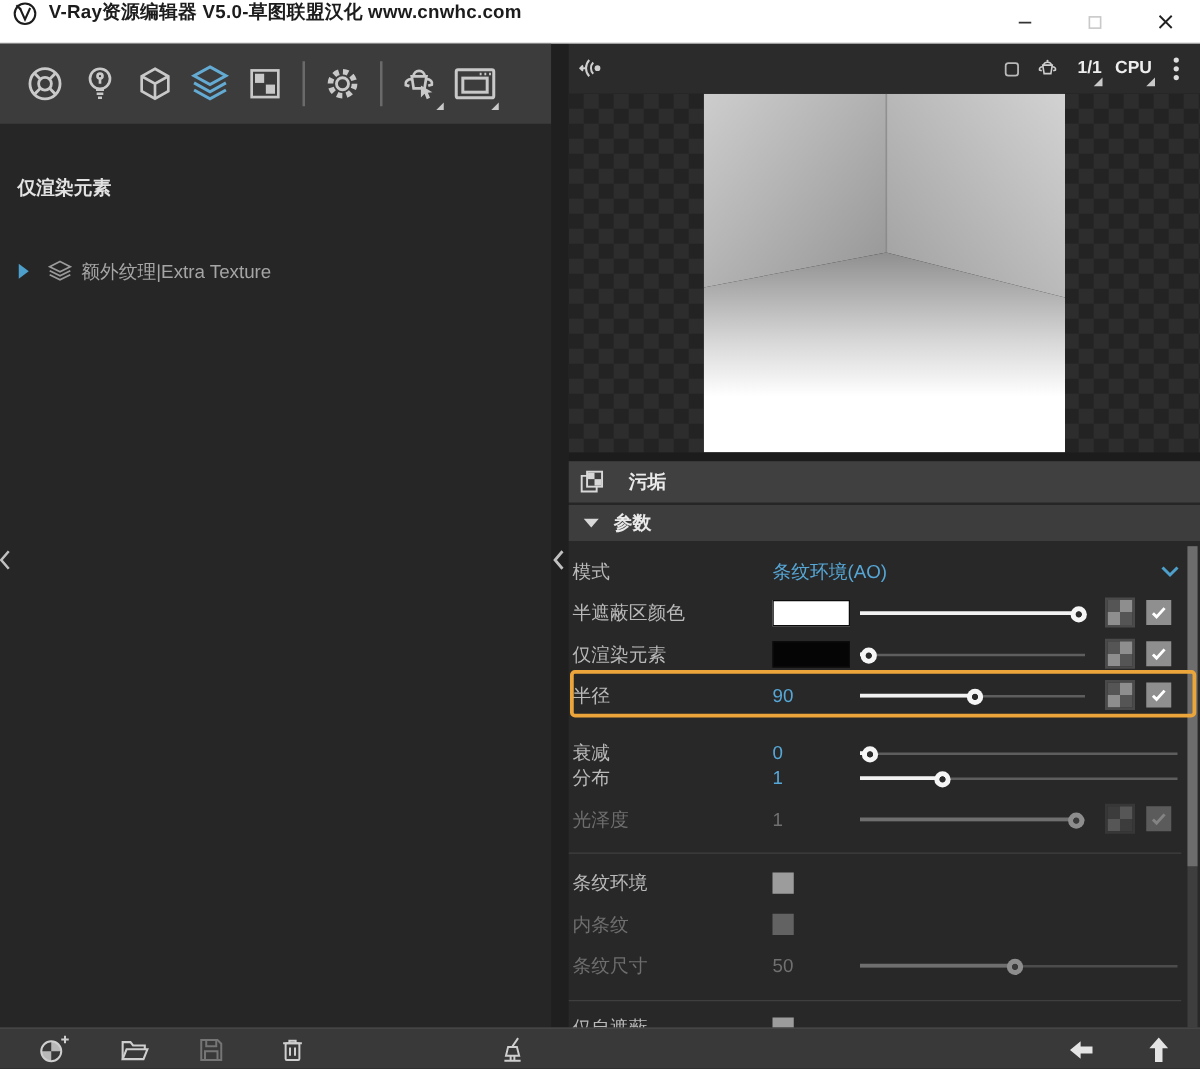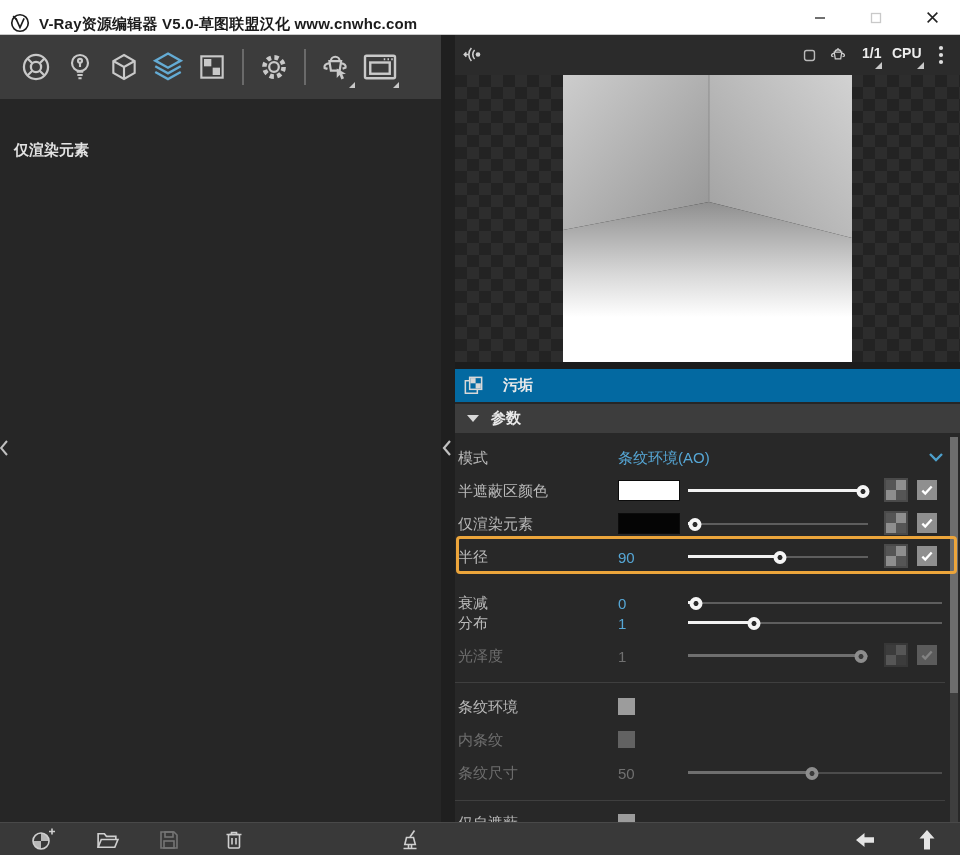--- a/index.html
+++ b/index.html
@@ -2,21 +2,21 @@
 <html><head>
 <meta charset="utf-8">
 <style>
   *{margin:0;padding:0;box-sizing:border-box}
   html,body{width:960px;height:855px}
   body{position:relative;overflow:hidden;background:#262626;font-family:"Liberation Sans",sans-serif;-webkit-font-smoothing:antialiased}
   .abs{position:absolute}
   svg{display:block}
 
   
-  .titlebar{position:absolute;left:0;top:0;width:960px;height:35px;background:#ffffff;border-bottom:1px solid #c9c9c9;display:flex;align-items:flex-end}
+  .titlebar{position:absolute;left:0;top:0;width:960px;height:35px;background:#ffffff;border-bottom:1px solid #c9c9c9;display:flex;align-items:flex-start}
   .vray-logo{margin-left:9px}
   .win-title{margin-left:8px;font-size:15px;font-weight:600;color:#1c1c1c;letter-spacing:.2px}
   .win-controls{position:absolute;right:0;top:0;height:35px;display:flex}
   .win-btn{width:56px;height:35px;display:flex;align-items:center;justify-content:center;cursor:default}
 
   
   .left-panel{position:absolute;left:0;top:35px;width:441px;height:787px;background:#262626}
   .lp-toolbar{position:absolute;left:0;top:0;width:441px;height:64px;background:#3c3c3c;display:flex;align-items:center;padding-left:14px}
   .tb-btn{width:44px;height:50px;display:flex;align-items:center;justify-content:center;position:relative;color:#c9c9c9}
   .tb-btn.active{color:#64abd4}
@@ -35,21 +35,21 @@
   .chev{color:#c0c0c0}
 
   
   .rp-topbar{position:absolute;left:455px;top:35px;width:505px;height:40px;background:#2b2b2b;color:#cfcfcf}
   .frames-label,.engine-label{position:absolute;top:10px;font-size:14px;font-weight:bold;color:#ededed}
   .mini-tri{position:absolute;width:0;height:0;border-left:7px solid transparent;border-bottom:7px solid #c9c9c9}
   .preview-wrap{position:absolute;left:455px;top:75px;width:505px;height:287px;background-color:#232323;
     background-image:conic-gradient(#2d2d2d 25%,#232323 0 50%,#2d2d2d 0 75%,#232323 0);background-size:24px 24px}
   .preview-img{position:absolute;left:108px;top:0}
   .rp-divider1{position:absolute;left:455px;top:362px;width:505px;height:7px;background:#1c1c1c}
-  .section-header{position:absolute;left:455px;top:369px;width:505px;height:33px;background:#0369a1;display:flex;align-items:center}
+  .section-header{position:absolute;left:455px;top:369px;width:505px;height:33px;background:#404040;display:flex;align-items:center}
   .section-title{margin-left:18px;font-size:15px;font-weight:bold;color:#eaeaea}
   .params-bar{position:absolute;left:455px;top:404px;width:603px;height:29px;background:#3d3d3d;display:flex;align-items:center}
   .params-tri{width:0;height:0;border-left:6px solid transparent;border-right:6px solid transparent;border-top:7px solid #d8d8d8;margin-left:12px}
   .params-title{margin-left:12px;font-size:15px;font-weight:bold;color:#eaeaea}
   .params-body{position:absolute;left:455px;top:433px;width:505px;height:389px;background:#282828}
 
   
   .prow{position:absolute;left:455px;width:505px;height:33px}
   .plabel{position:absolute;left:3px;top:50%;transform:translateY(-50%);font-size:15px;color:#b9b9b9}
   .pvalue{position:absolute;left:163px;top:50%;transform:translateY(-50%);font-size:15px;color:#56a7d6}
@@ -177,20 +177,31 @@
         <path d="M15.5 6.8h1M18 6.8h1M20.5 6.8h1" stroke-width="1.4"></path>
       </svg>
       <span class="corner-tri"></span>
     </div>
   </div>
 
 
   <div class="list-header">仅渲染元素</div>
 
 
+  <div class="list-item" style="top:170px">
+    <span class="expand-tri"></span>
+    <span class="li-icon">
+      <svg width="22" height="22" viewBox="0 0 24 24" fill="none" stroke="currentColor" stroke-width="1.5">
+        <path d="M12 3.5L21 8 12 12.5 3 8z"></path>
+          <path d="M3 11.5l9 4.5 9-4.5"></path>
+          <path d="M3 15l9 4.5 9-4.5"></path>
+      </svg>
+    </span>
+    <span class="li-label">额外纹理|Extra Texture</span>
+  </div>
 </div>
 
 <span class="abs chev" style="left:-3px;top:437px">
   <svg width="14" height="22" viewBox="0 0 14 22" fill="none" stroke="currentColor" stroke-width="2">
       <path d="M10 4l-6 7 6 7"></path>
     </svg>
 </span>
 
 <div class="panel-gap"></div>
 <span class="abs chev" style="left:440px;top:438px">

